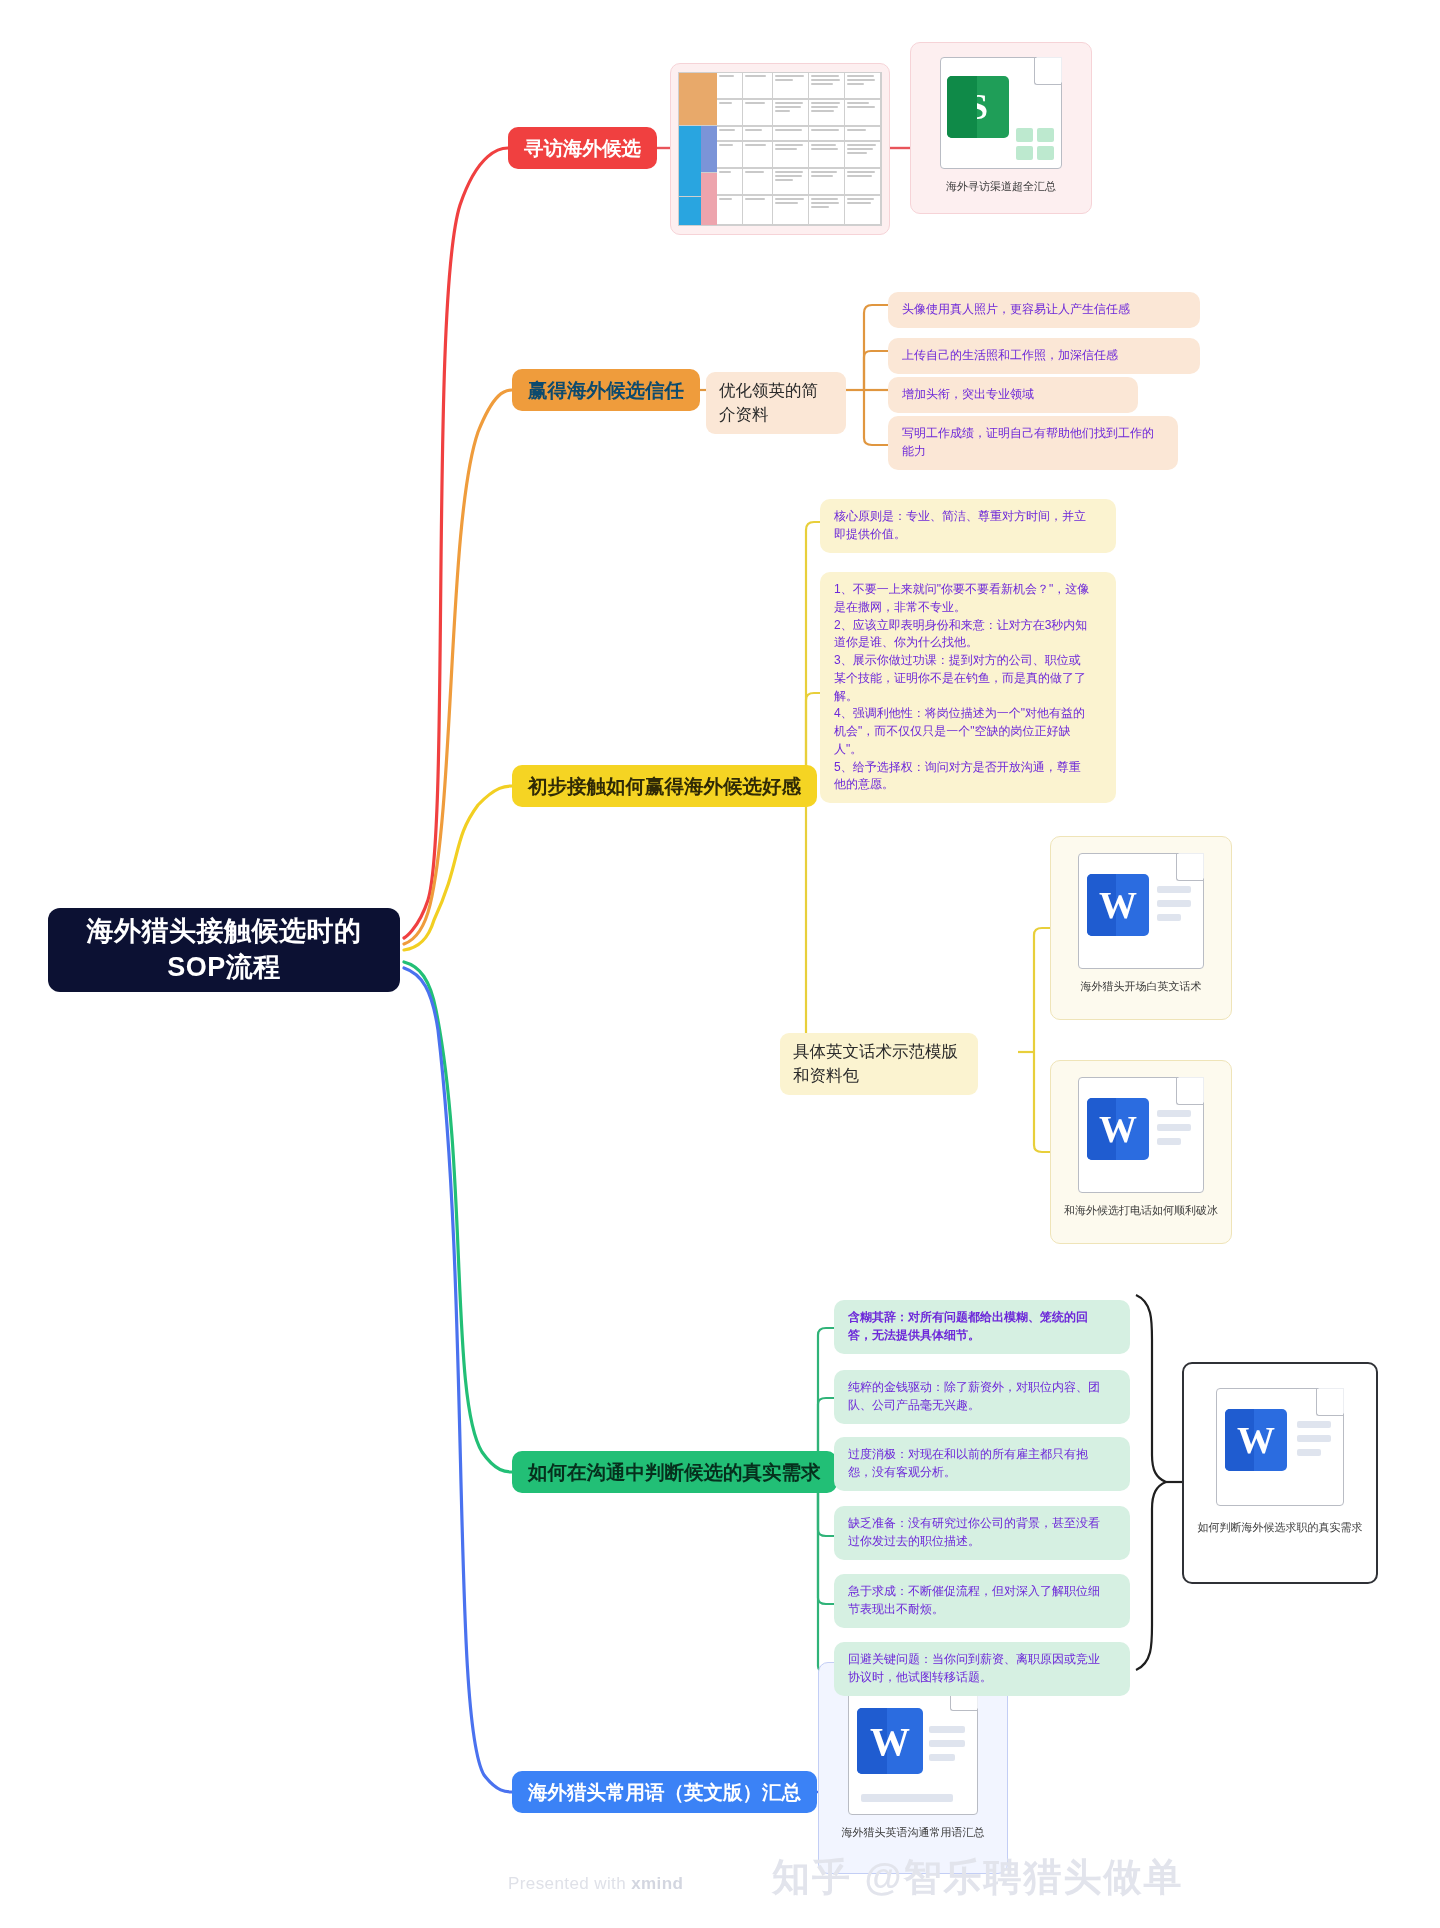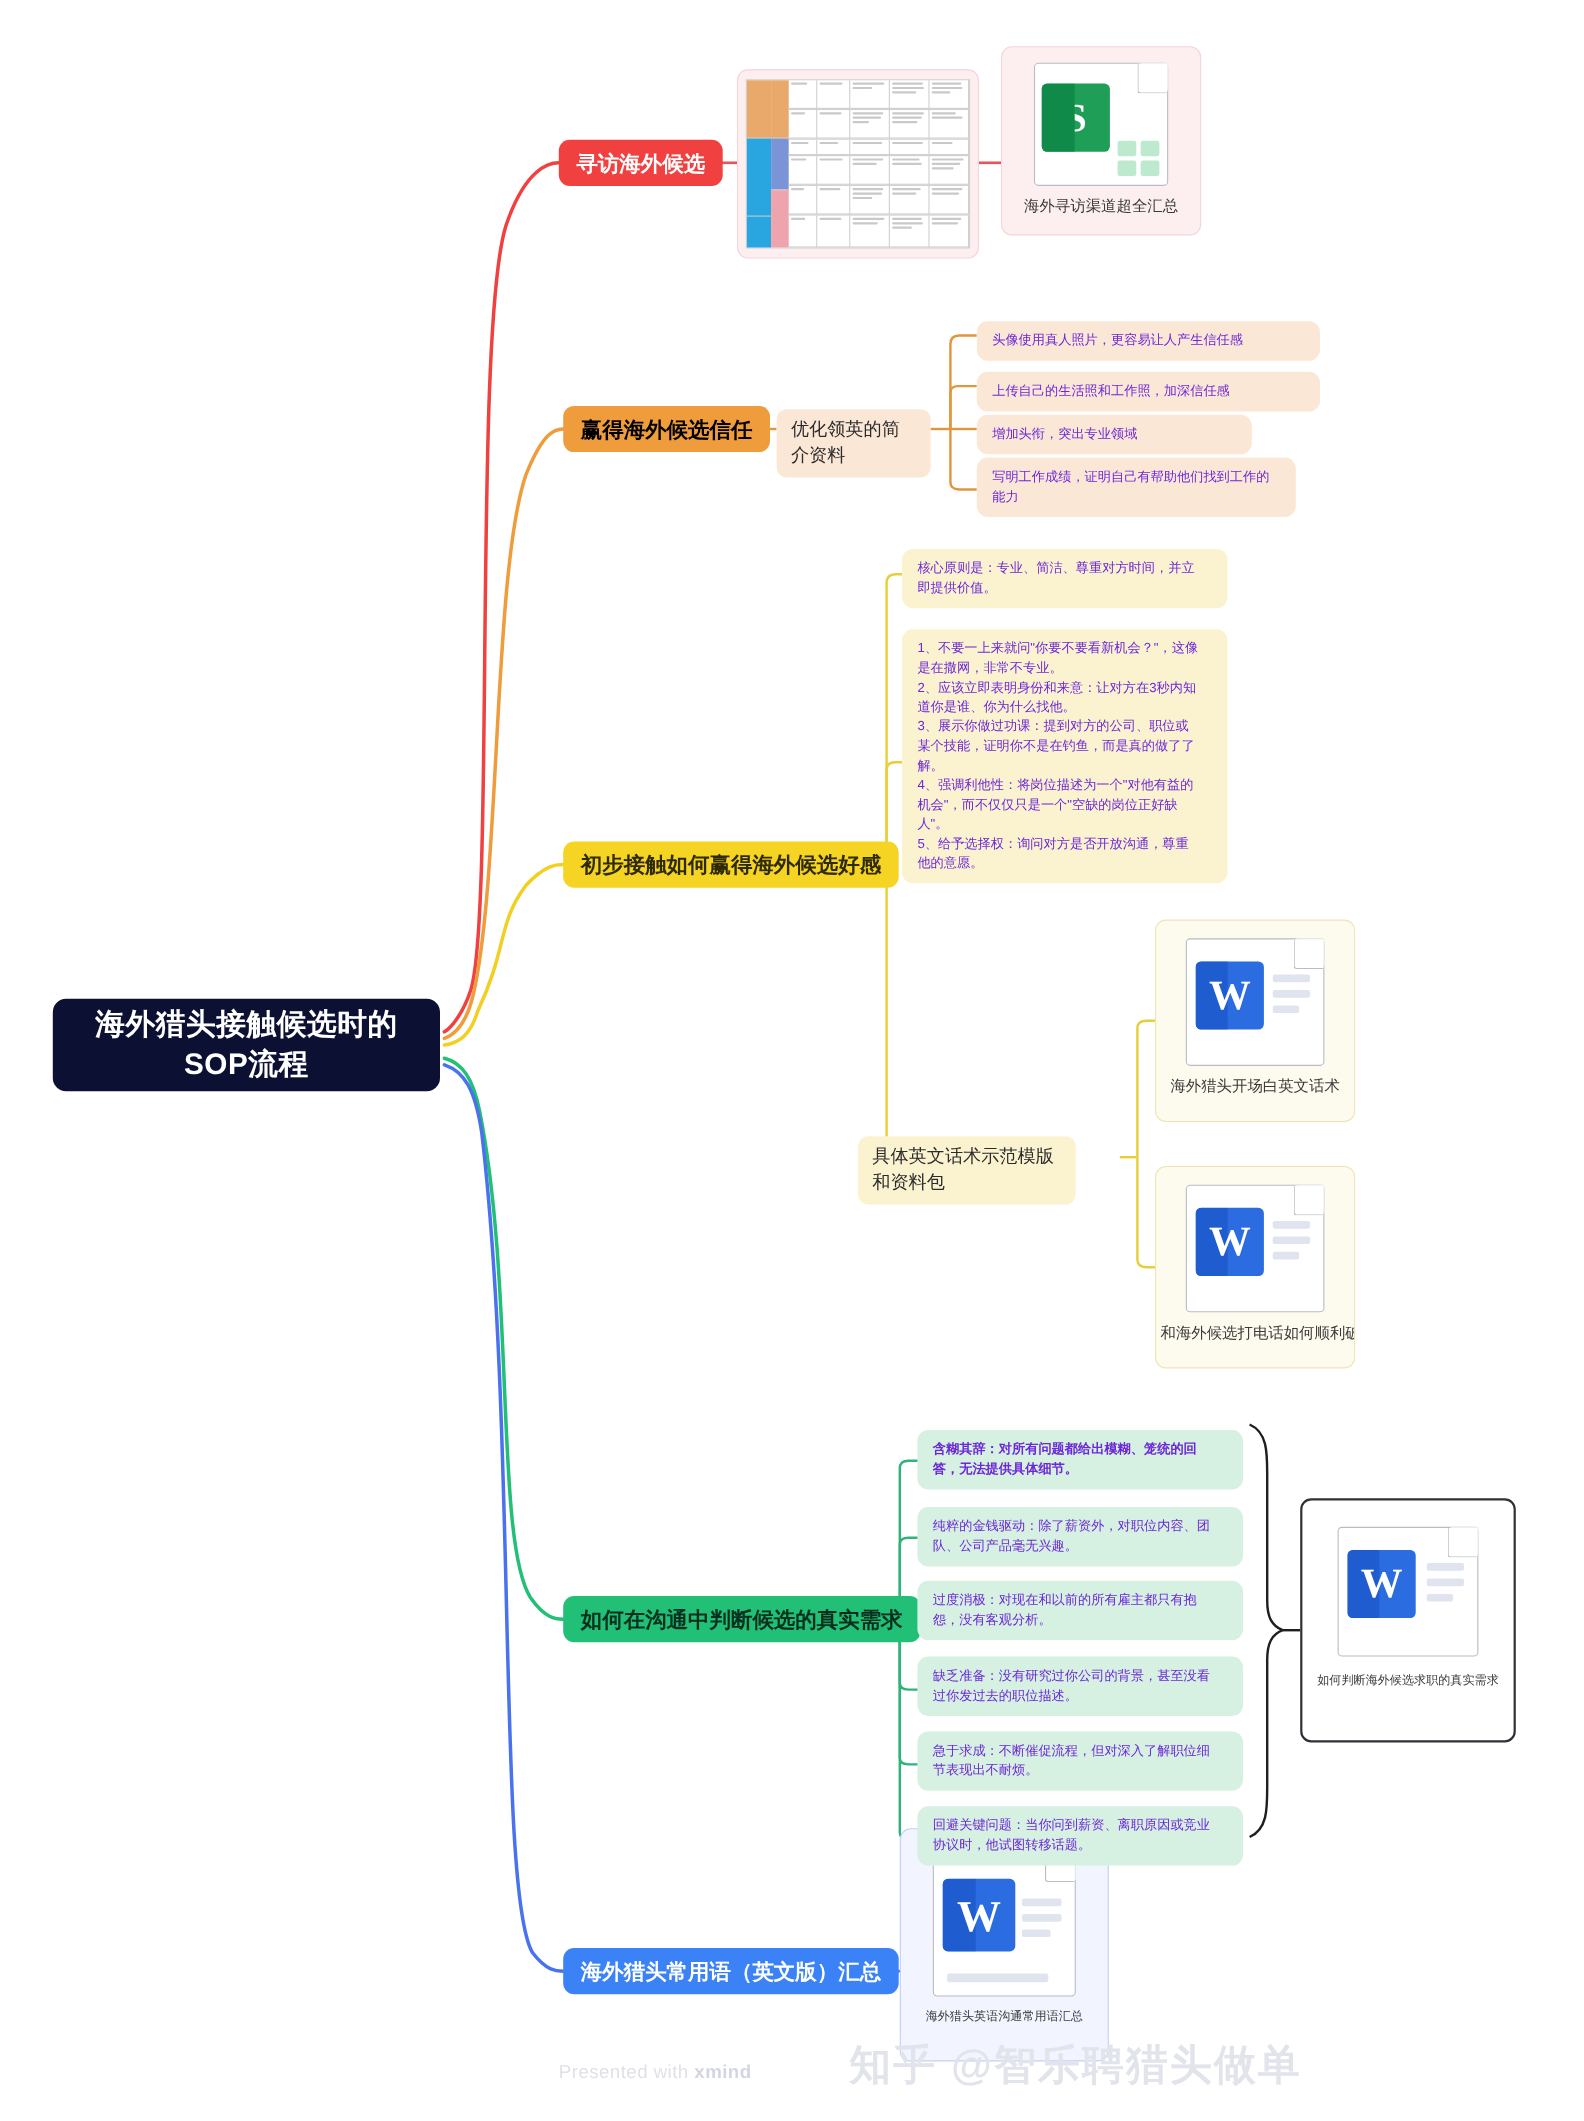--- a/index.html
+++ b/index.html
@@ -48,21 +48,21 @@
     border-radius: 10px;
     color: #ffffff;
     font-size: 19.5px;
     font-weight: 700;
     padding: 9px 16px;
     white-space: nowrap;
     justify-content: center;
     height: 42px;
   }
   .b-red    { background: #f04040; }
-  .b-orange { background: #ef9c3c; color:#000000; }
+  .b-orange { background: #ef9c3c; color:#0c4a6e; }
   .b-yellow { background: #f5d423; color:#2f2a06; }
   .b-green  { background: #22bf76; color:#06301d; }
   .b-blue   { background: #3b82f6; }
 
   
   .soft {
     border-radius: 9px;
     font-size: 16.5px;
     line-height: 1.45;
     padding: 7px 13px;
@@ -93,21 +93,21 @@
     display: flex;
     flex-direction: column;
     align-items: center;
   }
   .fr-red    { background: #fdeff0; border: 1px solid #f6d3d7; }
   .fr-yellow { background: #fdfaee; border: 1px solid #efe4b8; }
   .fr-gray   { background: #ffffff; border: 2px solid #2f3136; }
   .fr-blue   { background: #f2f5ff; border: 1px solid #c3cef5; }
 
   .fr-cap {
-    font-size: 14px;
+    font-size: 11px;
     color: #3a3a3a;
     text-align: center;
     width: 100%;
     padding: 0 4px;
     white-space: nowrap;
     overflow: hidden;
   }
 
   
   .doc {

